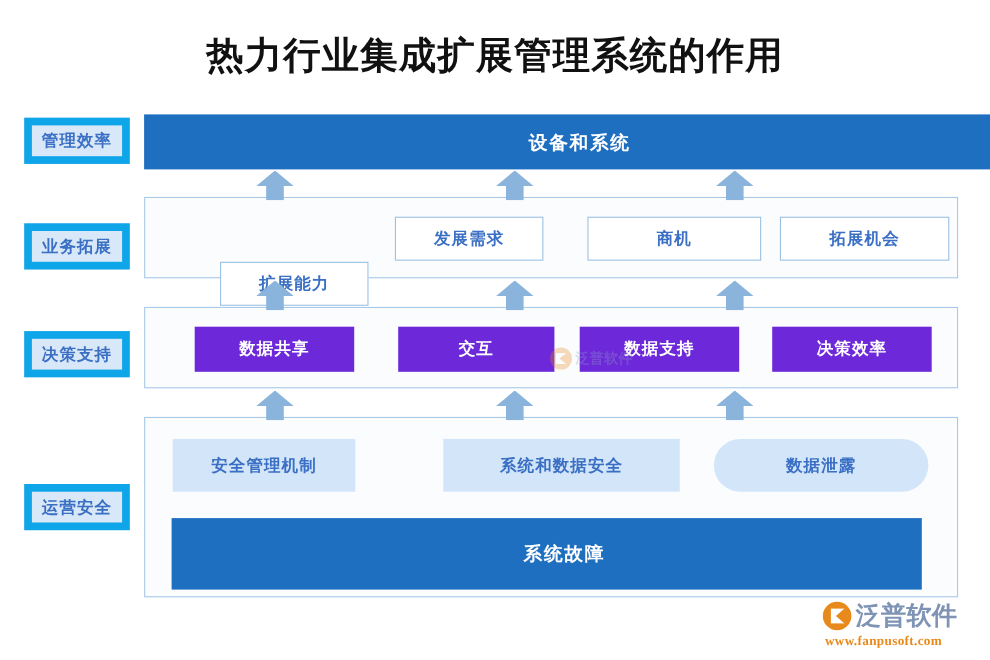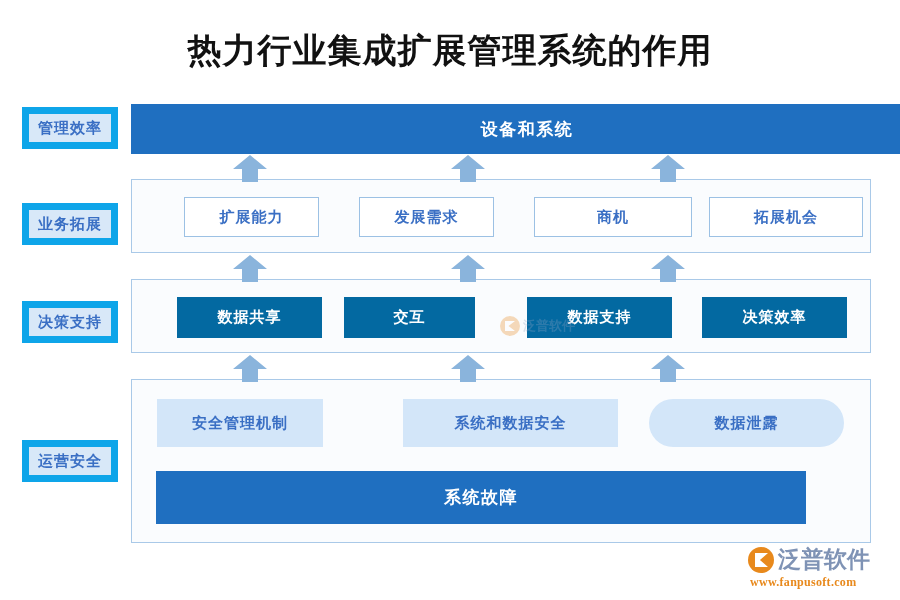--- a/index.html
+++ b/index.html
@@ -95,43 +95,43 @@
     border: 1px solid #9cc1e4;
     color: #3a6fc4;
     font-size: 15px;
     font-weight: bold;
     display: flex;
     align-items: center;
     justify-content: center;
     box-sizing: border-box;
     letter-spacing: 1px;
   }
-  .r2-b0 { left: 52px;  width: 135px; }
+  .r2-b0 { left: 68px;  width: 135px; margin-top: 41px; }
   .r2-b1 { left: 227px; width: 135px; }
   .r2-b2 { left: 402px; width: 158px; }
   .r2-b3 { left: 577px; width: 154px; }
 
   
   .box-solid {
     position: absolute;
     top: 17px;
     height: 41px;
-    background: #0369a1;
+    background: #6d28d9;
     color: #ffffff;
     font-size: 15px;
     font-weight: bold;
     display: flex;
     align-items: center;
     justify-content: center;
     box-sizing: border-box;
     letter-spacing: 1px;
     z-index: 3;
   }
   .r3-b0 { left: 45px;  width: 145px; }
-  .r3-b1 { left: 212px; width: 131px; }
+  .r3-b1 { left: 230px; width: 142px; }
   .r3-b2 { left: 395px; width: 145px; }
   .r3-b3 { left: 570px; width: 145px; }
 
   
   .box-light {
     position: absolute;
     top: 19px;
     height: 48px;
     background: #d3e6f9;
     color: #3a6fc4;
@@ -145,29 +145,30 @@
   }
   .r4-b0 { left: 25px;  width: 166px; }
   .r4-b1 { left: 271px; width: 215px; }
   .r4-b2 { left: 517px; width: 195px; border-radius: 24px; }
 
   .box-dark {
     position: absolute;
     left: 24px;
     top: 91px;
     width: 650px;
-    height: 53px;
+    height: 65px;
     background: #1f6fc0;
     color: #ffffff;
     font-size: 17px;
     font-weight: bold;
     display: flex;
     align-items: center;
     justify-content: center;
     letter-spacing: 1.5px;
+    padding-left: 32px;
   }
 
   
   .arrow {
     position: absolute;
     width: 34px;
     height: 27px;
     z-index: 5;
   }
   .arrow svg { display: block; }

